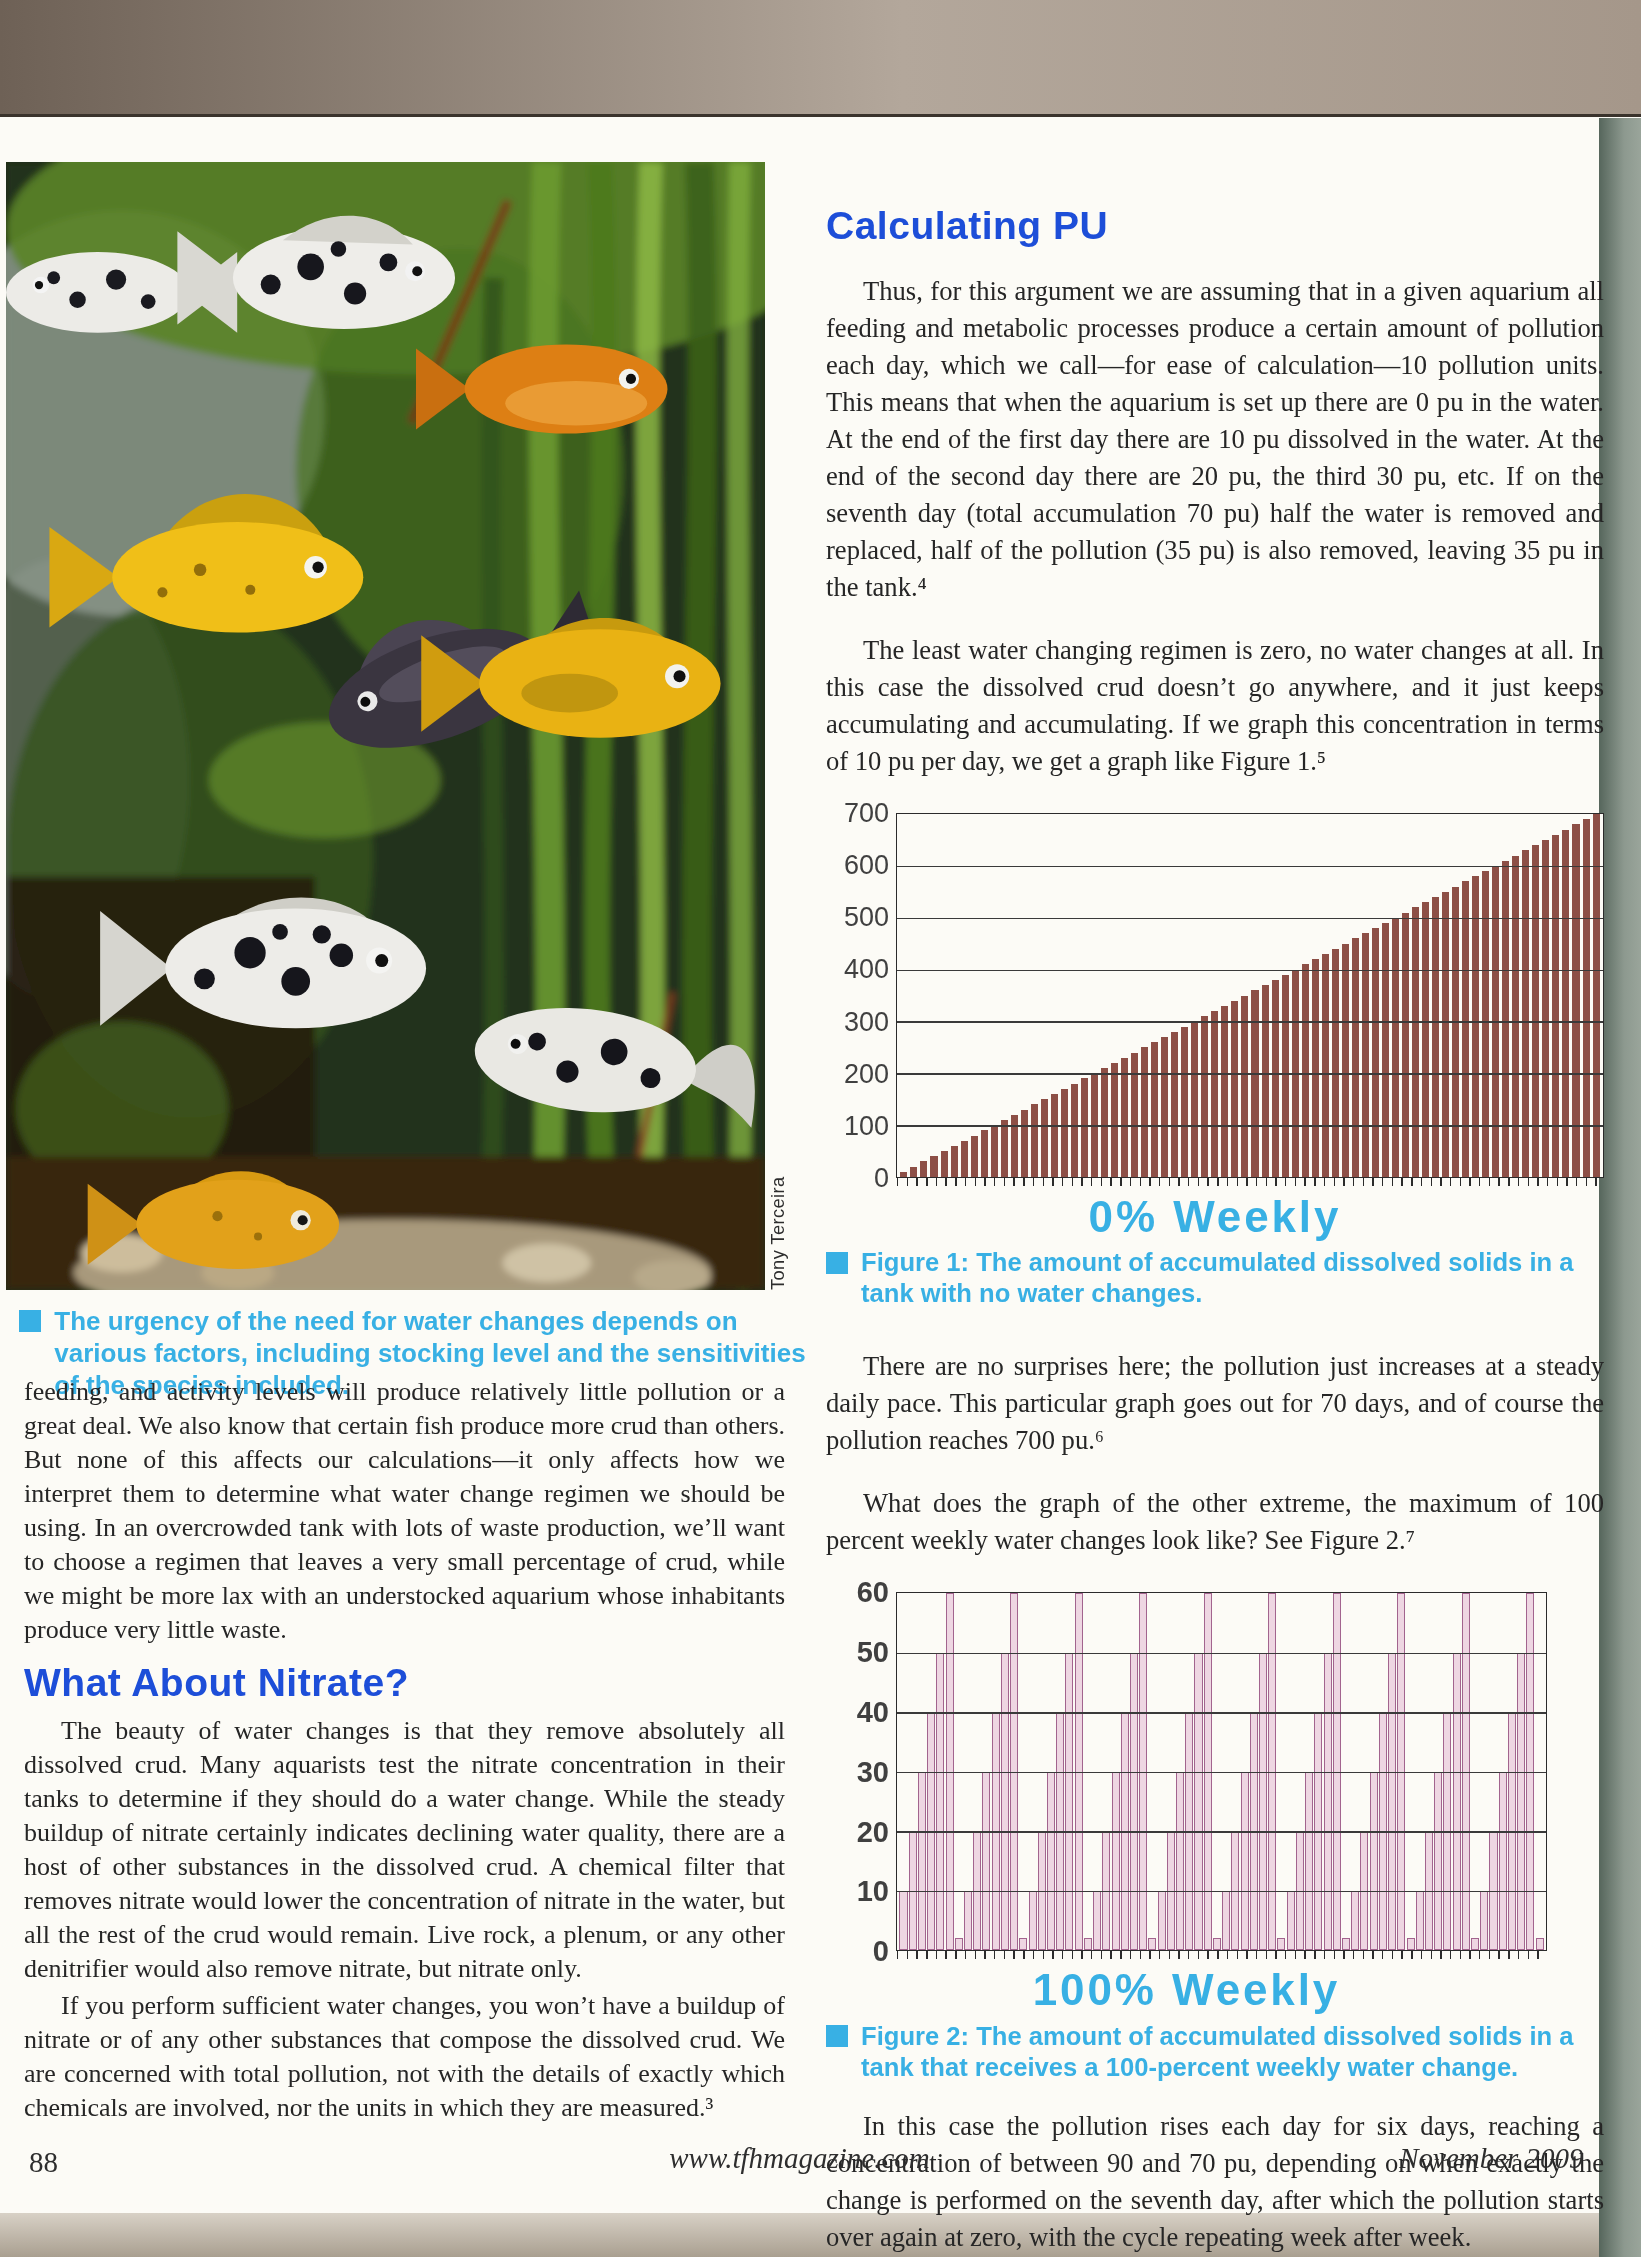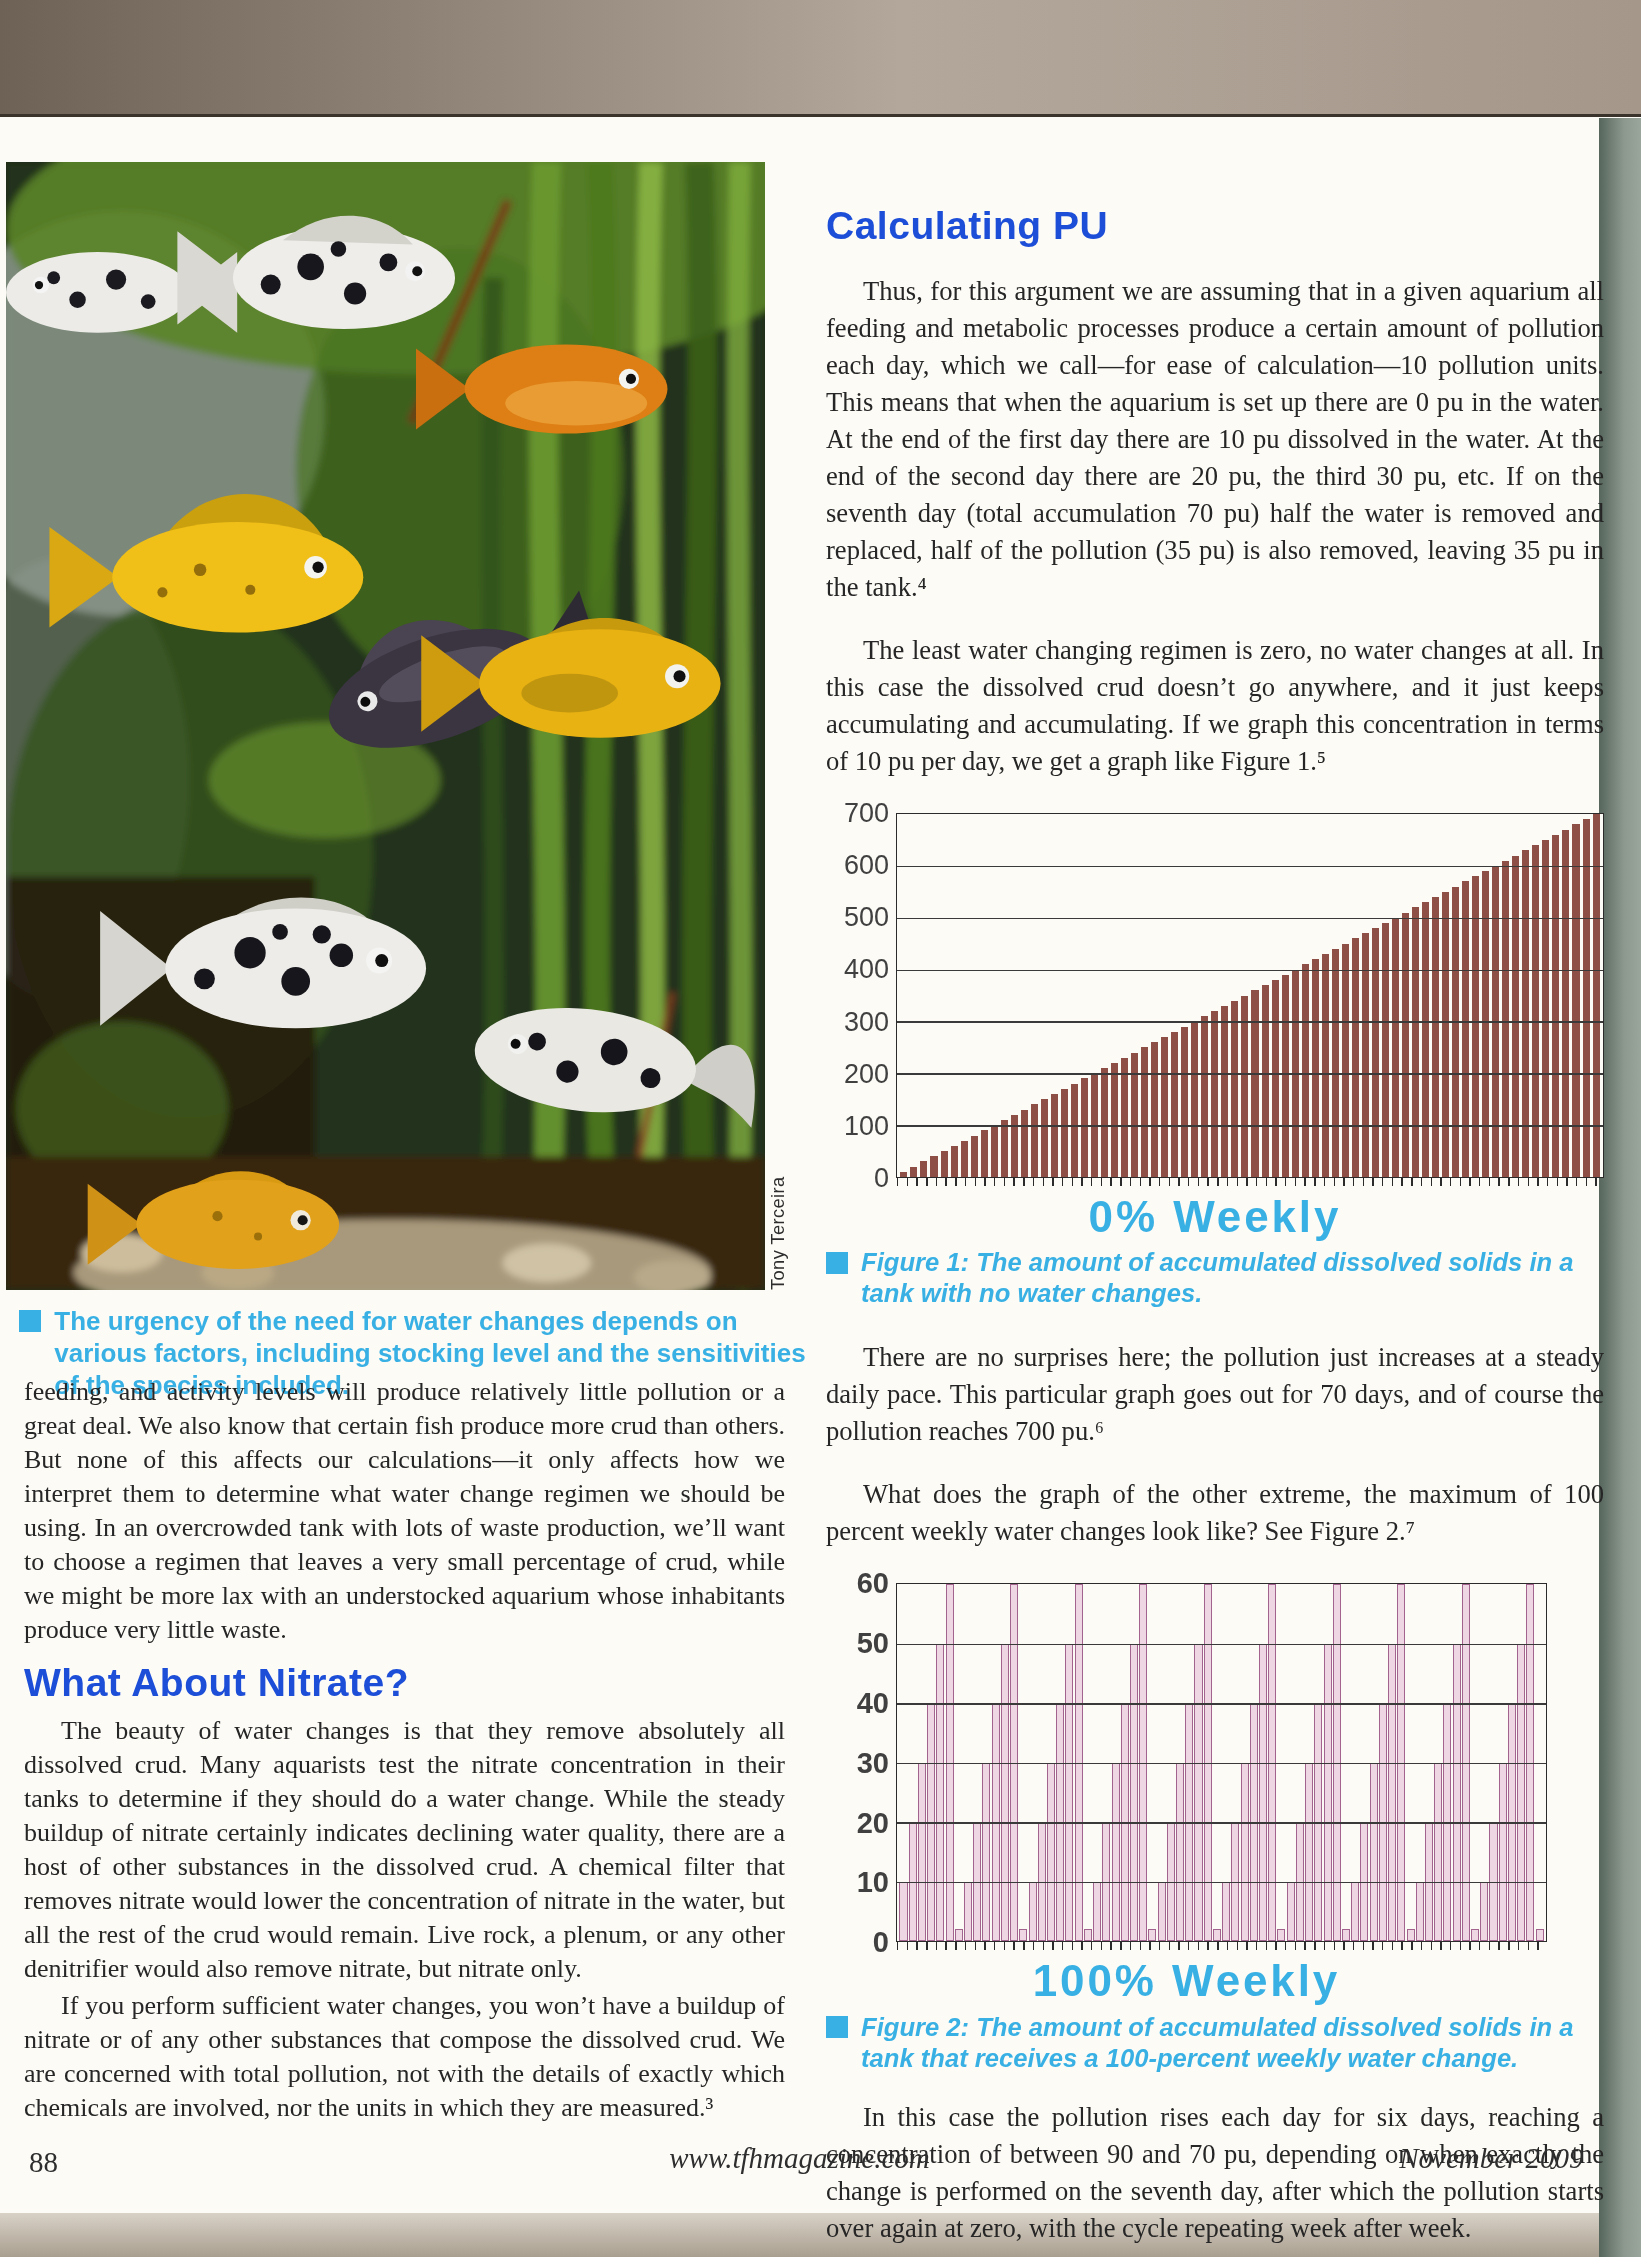--- a/index.html
+++ b/index.html
@@ -49,21 +49,21 @@
   .bar{flex:1 1 0;}
   .fig1 .bar{margin:0 1.5px;}
   .fig2 .bar{margin:0 0.6px;box-sizing:border-box;}
   .xticks{position:absolute;left:0;right:0;top:100%;height:8.7px;
     background:repeating-linear-gradient(to right,#2b2b2b 0 1.4px,transparent 1.4px 9.7px);}
   .fig1 .chart-area{height:365px;}
   .fig2 .chart-area{height:359px;width:721px;}
   .chart .xlabel{font-family:"Liberation Sans",sans-serif;font-weight:800;color:#38b0e4;
     font-size:44px;letter-spacing:2.9px;text-align:center;margin:13.5px 0 5.8px 0;}
   .fig2 .xlabel{width:721px;}
-  .chart .caption-block{margin-top:4px;font-size:25.6px;line-height:31px;font-style:italic;}
+  .chart .caption-block{margin-top:4px;font-size:25.6px;line-height:31px;}
 
   
   .footer{position:absolute;left:0;top:2142px;width:1599px;font-size:29px;color:#2e2e2e;}
   .footer .pageno{position:absolute;left:29px;top:4px;}
   .footer .site{position:absolute;left:0;width:1599px;text-align:center;top:0;font-style:italic;}
   .footer .issue{position:absolute;right:15.4px;top:0;font-style:italic;}
 </style>
 </head>
 <body>
 
@@ -307,21 +307,21 @@
             <div class="gridline" style="top: 14.2857%;"></div>
           </div>
       </div>
       <div class="xlabel">0% Weekly</div>
       <div class="caption-block">
         <span class="caption-bullet"></span>
         <span>Figure 1: The amount of accumulated dissolved solids in a tank with no water changes.</span>
       </div>
     </div>
 
-    <p class="body-p indent" style="margin-top:30px;">There are no surprises here; the pollution just increases at a steady daily pace. This particular graph goes out for 70 days, and of course the pollution reaches 700 pu.⁶</p>
+    <p class="body-p indent" style="margin-top:39px;">There are no surprises here; the pollution just increases at a steady daily pace. This particular graph goes out for 70 days, and of course the pollution reaches 700 pu.⁶</p>
     <p class="body-p indent">What does the graph of the other extreme, the maximum of 100 percent weekly water changes look like? See Figure 2.⁷</p>
 
     <div class="chart fig2">
       <div class="chart-area">
         <div class="yticks">
             <div class="ytick" style="top: 100%;">0</div>
             <div class="ytick" style="top: 83.3333%;">10</div>
             <div class="ytick" style="top: 66.6667%;">20</div>
             <div class="ytick" style="top: 50%;">30</div>
             <div class="ytick" style="top: 33.3333%;">40</div>

